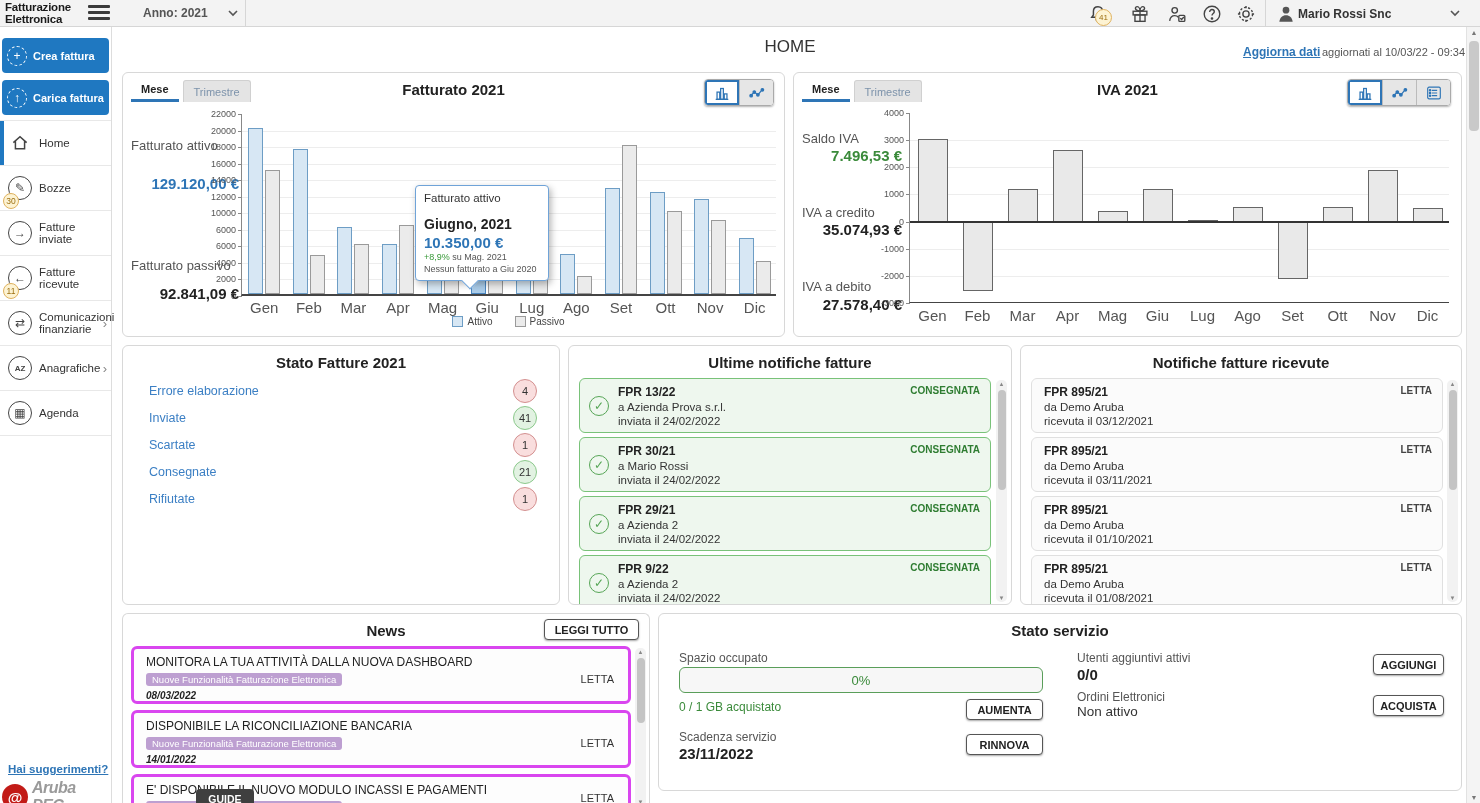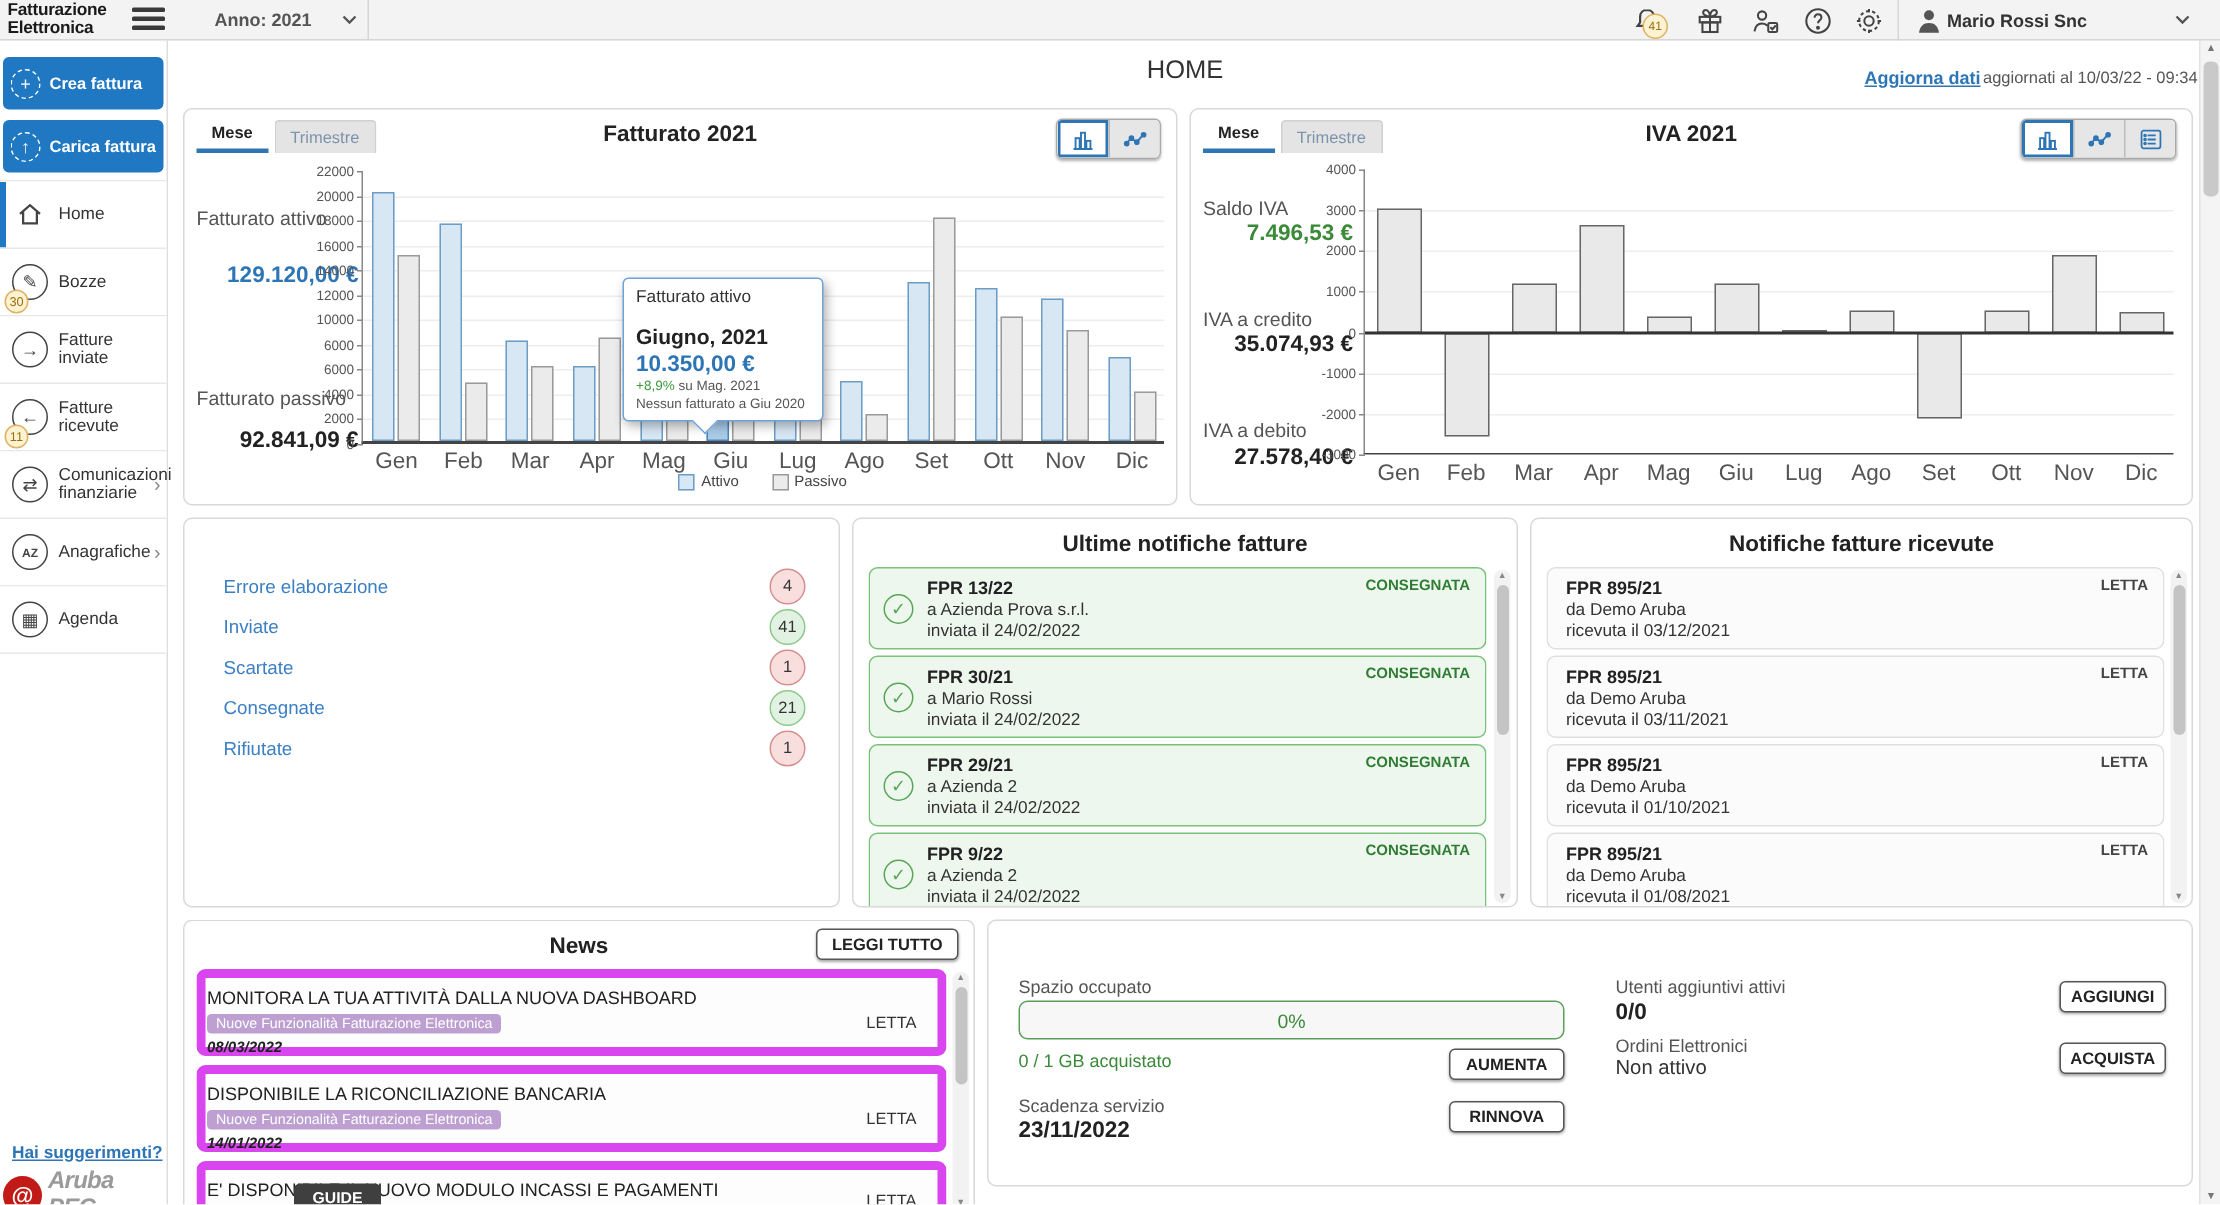--- a/index.html
+++ b/index.html
@@ -95,21 +95,21 @@
   .ncard { position:relative; border-radius:6px; min-height:55px; padding:6px 10px 6px 38px; }
   .ncard.green { background:#eef7ee; border:1px solid #79c279; }
   .ncard.gray { background:#fbfbfb; border:1px solid #e0e0e0; padding-left:12px; }
   .ncard .ref { font-size:12px; font-weight:bold; color:#222; }
   .ncard .line { font-size:11.5px; color:#333; margin-top:2px; }
   .ncard .status { position:absolute; right:10px; top:6px; font-size:10px; font-weight:bold; color:#2f7d32; }
   .ncard.gray .status { color:#444; }
   .check { position:absolute; left:9px; top:17px; width:20px; height:20px; border:1.5px solid #57a657; border-radius:50%; color:#57a657; font-size:12px; display:flex; align-items:center; justify-content:center; }
 
   
-  .nrow { position:relative; border:6px solid #d946ef; border-radius:6px; min-height:58px; padding:6px 62px 6px 1px; background:#fdfdfd; }
+  .nrow { position:relative; border:3px solid #d946ef; border-radius:6px; min-height:58px; padding:6px 62px 6px 12px; background:#fdfdfd; }
   .nrow .nt { font-size:12px; color:#222; }
   .ntag { display:inline-block; background:#bd9fd1; color:#fff; font-size:9.5px; padding:1px 6px; border-radius:3px; margin-top:3px; }
   .ndate { font-size:10px; font-weight:bold; font-style:italic; color:#222; margin-top:3px; }
   .nstatus { position:absolute; right:14px; top:24px; font-size:11px; color:#333; }
 
   
   .btn { position:absolute; background:#fff; border:1px solid #555; border-radius:4px; font-weight:bold; font-size:11px; color:#222; display:flex; align-items:center; justify-content:center; box-shadow:0 1px 2px rgba(0,0,0,.35); cursor:pointer; font-family:"Liberation Sans", sans-serif; }
   .progress { position:absolute; border:1px solid #5a9e5a; border-radius:6px; background:#f7f7f7; display:flex; align-items:center; justify-content:center; font-size:13px; color:#3a8a3a; }
   .srv-label { position:absolute; font-size:12px; color:#555; }
   .srv-value { position:absolute; font-size:15px; font-weight:bold; color:#222; }
@@ -454,20 +454,21 @@
         <div class="ibar" style="left: 412.5px; width: 30px; top: 94.4571px; height: 14.1143px;"></div>
         <div class="xlabel" style="left: 405px; width: 45px;">Ott</div>
         <div class="ibar" style="left: 457.5px; width: 30px; top: 57px; height: 51.5714px;"></div>
         <div class="xlabel" style="left: 450px; width: 45px;">Nov</div>
         <div class="ibar" style="left: 502.5px; width: 30px; top: 95px; height: 13.5714px;"></div>
         <div class="xlabel" style="left: 495px; width: 45px;">Dic</div>
       </div>
   </div>
 
   <div class="card" style="left:122px; top:345px; width:438px; height:260px;">
+    <div class="card-title">Stato Fatture 2021</div>
     <div class="sf-row" style="top:33px;">
       <span class="sf-label">Errore elaborazione</span>
       <span class="count-badge red">4</span>
     </div>
     <div class="sf-row" style="top:60px;">
       <span class="sf-label">Inviate</span>
       <span class="count-badge green">41</span>
     </div>
     <div class="sf-row" style="top:87px;">
       <span class="sf-label">Scartate</span>
@@ -580,20 +581,21 @@
       </div>
     </div>
     <div class="sb" style="left:512px; top:34px; height:158px;">
       <span class="arr" style="top:1px;">▲</span>
       <div class="thumb" style="top:10px; height:65px;"></div>
       <span class="arr" style="bottom:1px;">▼</span>
     </div>
   </div>
 
   <div class="card" style="left:658px; top:613px; width:804px; height:178px;">
+    <div class="card-title">Stato servizio</div>
     <div class="srv-label" style="left:20px; top:37px;">Spazio occupato</div>
     <div class="progress" style="left:20px; top:53px; width:364px; height:26px;">0%</div>
     <div class="srv-sub" style="left:20px; top:86px;">0 / 1 GB acquistato</div>
     <div class="btn" style="left:307px; top:85px; width:77px; height:21px;">AUMENTA</div>
     <div class="srv-label" style="left:20px; top:116px;">Scadenza servizio</div>
     <div class="srv-value" style="left:20px; top:131px;">23/11/2022</div>
     <div class="btn" style="left:307px; top:120px; width:77px; height:21px;">RINNOVA</div>
     <div class="srv-label" style="left:418px; top:37px;">Utenti aggiuntivi attivi</div>
     <div class="srv-value" style="left:418px; top:52px;">0/0</div>
     <div class="btn" style="left:714px; top:40px; width:71px; height:21px;">AGGIUNGI</div>

